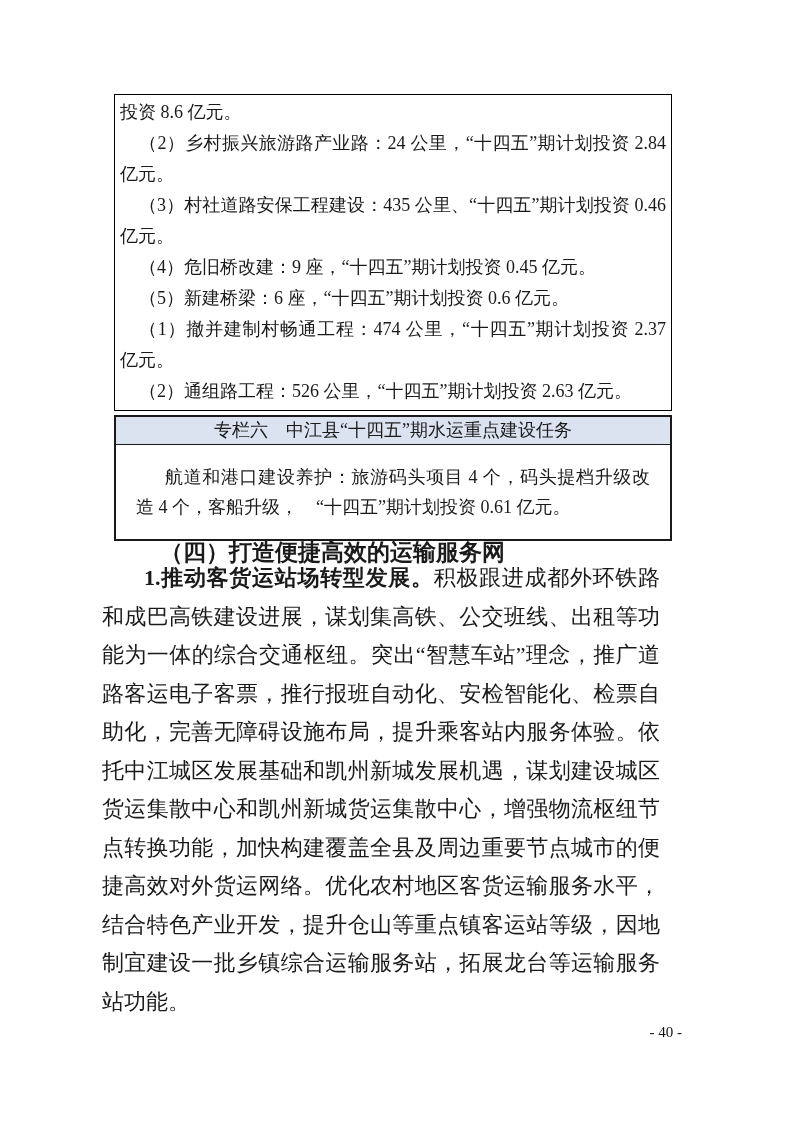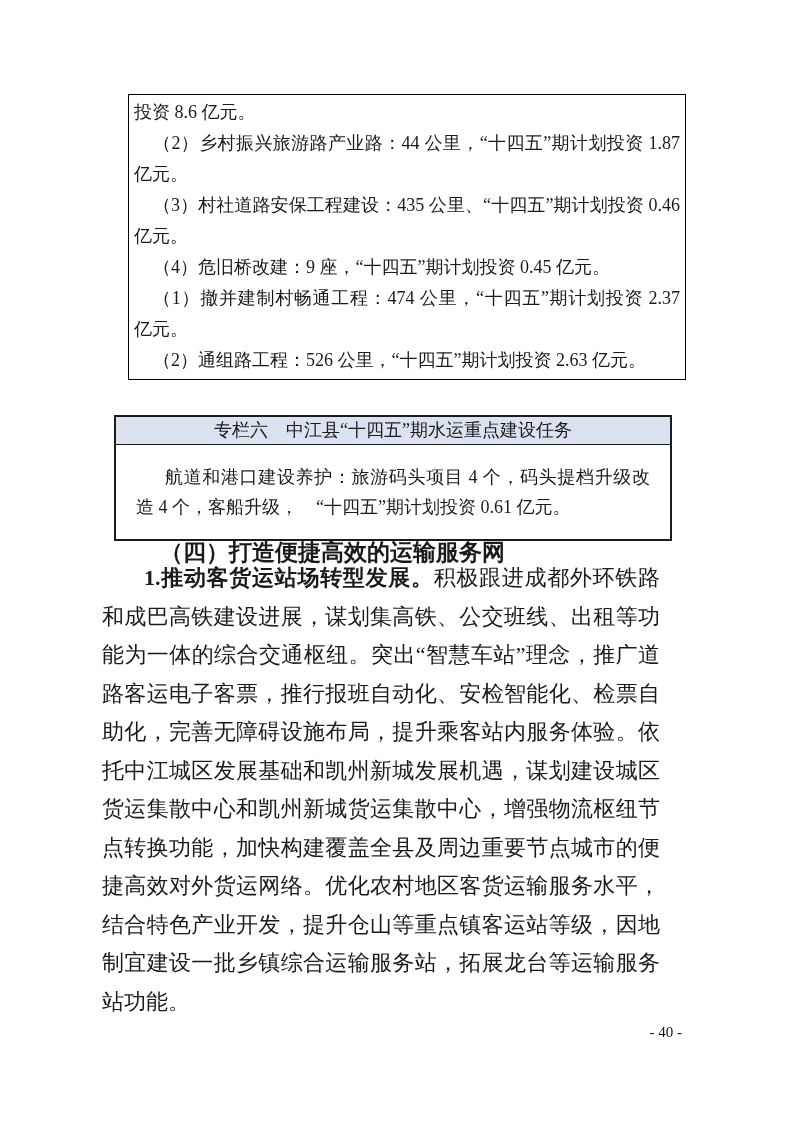--- a/index.html
+++ b/index.html
@@ -13,21 +13,21 @@
     height: 1122px;
     background: #ffffff;
     overflow: hidden;
     font-family: "Liberation Serif", "DejaVu Serif", serif;
     color: #1a1a1a;
   }
 
   
   .box-road {
     position: absolute;
-    left: 128px;
+    left: 114px;
     top: 94px;
     width: 558px;
     box-sizing: border-box;
     border: 1.5px solid #000000;
     padding: 2px 5px 3px 5px;
   }
   .box-road p {
     margin: 0;
     font-size: 18px;
     line-height: 31px;
@@ -103,23 +103,24 @@
     color: #111111;
   }
 </style>
 </head>
 <body>
 
 <div class="page">
 
   <div class="box-road">
     <p class="cont">投资 8.6 亿元。</p>
-    <p class="item">（2）乡村振兴旅游路产业路：44 公里，“十四五”期计划投资 1.87 亿元。</p>
+    <p class="item">（2）乡村振兴旅游路产业路：24 公里，“十四五”期计划投资 2.84 亿元。</p>
     <p class="item">（3）村社道路安保工程建设：435 公里、“十四五”期计划投资 0.46 亿元。</p>
     <p class="item">（4）危旧桥改建：9 座，“十四五”期计划投资 0.45 亿元。</p>
+    <p class="item">（5）新建桥梁：6 座，“十四五”期计划投资 0.6 亿元。</p>
     <p class="item">（1）撤并建制村畅通工程：474 公里，“十四五”期计划投资 2.37 亿元。</p>
     <p class="item">（2）通组路工程：526 公里，“十四五”期计划投资 2.63 亿元。</p>
   </div>
 
   <div class="box-water">
     <div class="hdr">专栏六　中江县“十四五”期水运重点建设任务</div>
     <div class="bd">
       <p>航道和港口建设养护：旅游码头项目 4 个，码头提档升级改造 4 个，客船升级，　“十四五”期计划投资 0.61 亿元。</p>
     </div>
   </div>

